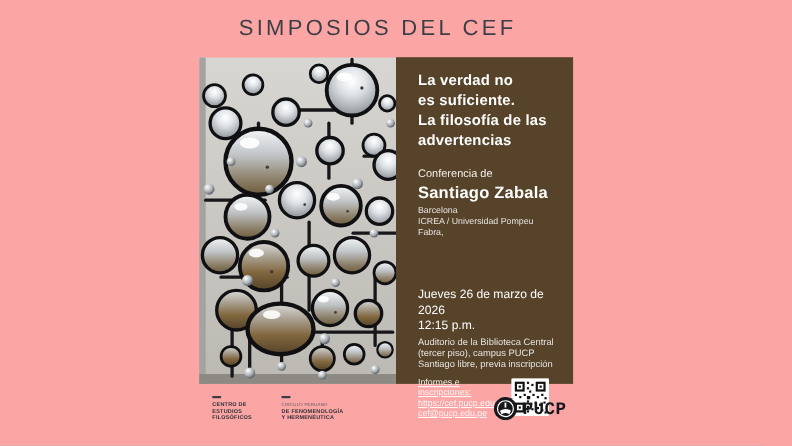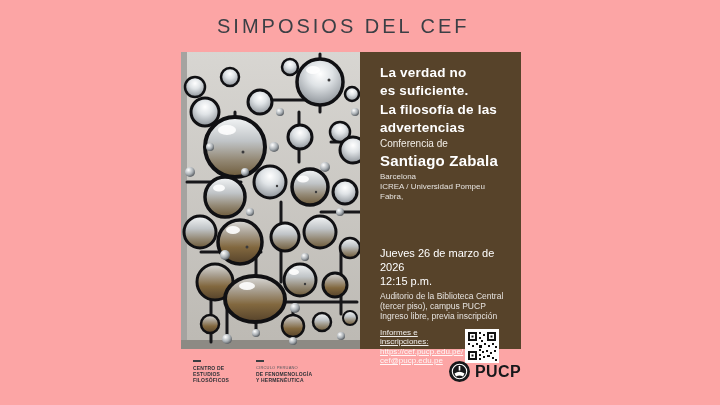--- a/index.html
+++ b/index.html
@@ -11,41 +11,41 @@
   .header-title{position:absolute;left:217px;top:15px;font-size:20px;font-weight:500;
     letter-spacing:3px;color:#3b3f45;}
 
   
   .poster{position:absolute;left:181px;top:55px;width:340px;height:290px;display:flex;align-items:center;}
   .photo{width:179px;height:297px;flex:0 0 auto;overflow:hidden;}
   .panel{width:161px;height:297px;flex:0 0 auto;background:#57432a;color:#ffffff;
     box-sizing:border-box;padding:12px 14px 0 20px;}
 
   .event-title{font-size:13.5px;font-weight:700;line-height:18.5px;letter-spacing:.2px;}
-  .conf-intro{margin-top:0;font-size:10px;line-height:12px;color:#f3efe8;}
+  .conf-intro{margin-top:15px;font-size:10px;line-height:12px;color:#f3efe8;}
   .speaker-name{margin-top:2px;font-size:15px;font-weight:700;line-height:17px;letter-spacing:.2px;}
   .affil{margin-top:3px;font-size:8px;line-height:10px;color:rgba(255,255,255,.85);}
   .schedule{margin-top:44px;}
   .sched-date,.sched-time{font-size:11px;font-weight:400;line-height:14px;}
   .venue{margin-top:3px;font-size:8.5px;line-height:10px;color:rgba(255,255,255,.85);}
   .contact-row{margin-top:7px;display:flex;align-items:flex-start;justify-content:space-between;
     padding-right:8px;}
   .contact{font-size:8px;line-height:9.5px;color:rgba(255,255,255,.9);text-decoration:underline;}
   .qr{width:34px;height:34px;background:#fff;border-radius:1px;flex:0 0 auto;margin-top:1px;}
 
   
   .logo-block{position:absolute;top:360px;color:#2e3136;}
   .logo-dash{width:8px;height:2px;background:#3a3d41;margin-bottom:3px;}
   .logo-cef{left:193px;}
   .logo-circulo{left:256px;}
   .logo-lines{font-size:5px;font-weight:700;line-height:6px;letter-spacing:.2px;
     text-transform:uppercase;}
   .logo-small{font-size:4px;line-height:5px;color:#55585d;letter-spacing:.2px;
     text-transform:uppercase;margin-bottom:1px;}
-  .logo-pucp{position:absolute;left:449px;top:361px;display:flex;align-items:center;gap:5px;}
+  .logo-pucp{position:absolute;left:449px;top:361px;display:flex;align-items:center;gap:5px;font-family:Liberation Mono, monospace;}
   .pucp-text{font-size:16px;font-weight:800;color:#17181b;letter-spacing:.4px;}
 </style>
 </head>
 <body>
 
 <div class="stage">
 
   <div class="header-title">SIMPOSIOS DEL CEF</div>
 
   <div class="poster">
@@ -189,21 +189,21 @@
         <div>Barcelona</div>
         <div>ICREA / Universidad Pompeu Fabra,</div>
       </div>
 
       <div class="schedule">
         <div class="sched-date">Jueves 26 de marzo de 2026</div>
         <div class="sched-time">12:15 p.m.</div>
         <div class="venue">
           <div>Auditorio de la Biblioteca Central</div>
           <div>(tercer piso), campus PUCP</div>
-          <div>Ingreso libre, previa inscripción</div>
+          <div>Santiago libre, previa inscripción</div>
         </div>
       </div>
 
       <div class="contact-row">
         <div class="contact">
           <div>Informes e inscripciones:</div>
           <div>https://cef.pucp.edu.pe/</div>
           <div>cef@pucp.edu.pe</div>
         </div>
         <div class="qr">

